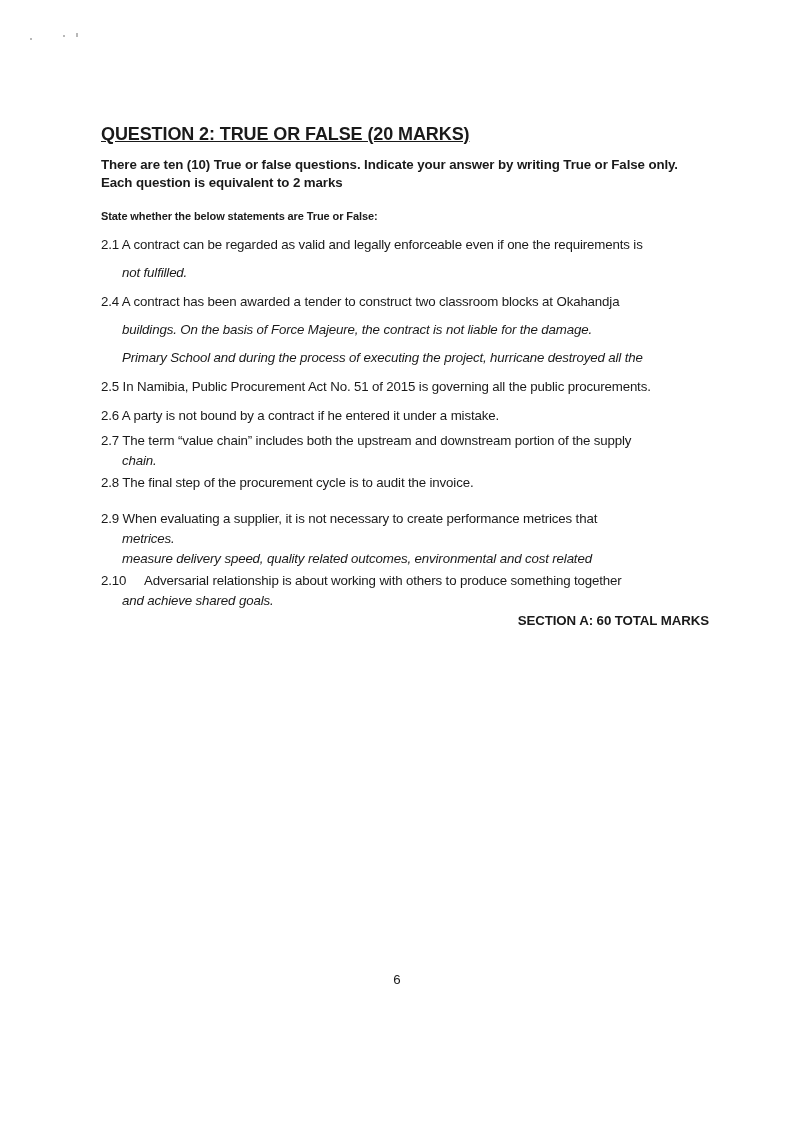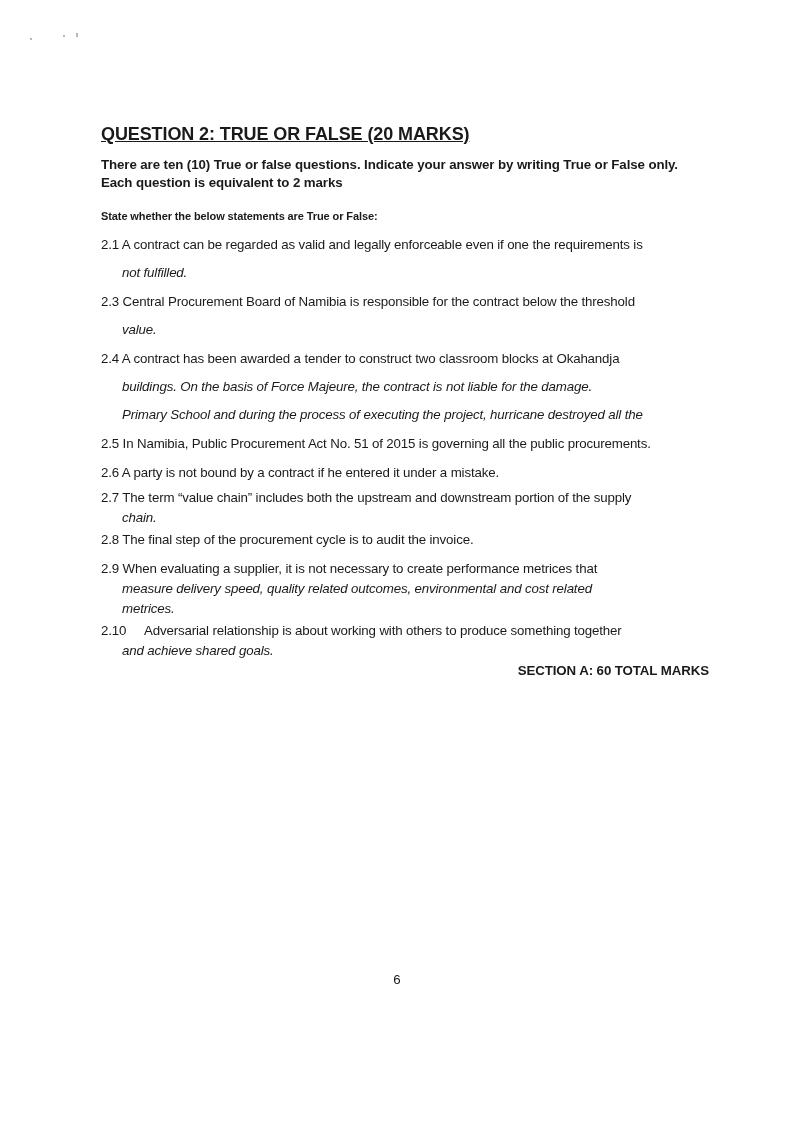--- a/index.html
+++ b/index.html
@@ -7,21 +7,21 @@
          font-family: "Liberation Sans", "DejaVu Sans", sans-serif; color: #1a1a1a; }
   .scan-speck { position: absolute; width: 2px; height: 2px; background: #b8b8b8; }
   .page { position: absolute; left: 101px; top: 124px; width: 608px; }
   .heading { font-weight: bold; font-size: 18px; text-decoration: underline; margin: 0 0 11px 0; letter-spacing: -0.1px; }
   .instr { font-weight: bold; font-size: 13.3px; line-height: 18px; margin: 0; letter-spacing: -0.1px; }
   .state { font-weight: bold; font-size: 11px; margin: 18px 0 9px 0; letter-spacing: -0.1px; }
   .q { font-size: 13.3px; position: relative; letter-spacing: -0.15px; }
   .q.spaced { line-height: 28px; margin-bottom: 1px; }
   .q.tight { line-height: 20px; margin-bottom: 2px; }
   .q .cont { padding-left: 21px; font-style: italic; }
-  .q.w { margin-top: 9px; }
+  .q.w { margin-top: 16px; }
   .section-total { font-weight: bold; font-size: 13.3px; text-align: right; margin-top: 2px; letter-spacing: -0.1px; }
   .page-number { position: absolute; left: 0; width: 794px; top: 972px; text-align: center; font-size: 13.3px; }
 </style>
 </head>
 <body>
 
 <div class="scan-speck" style="left:30px;top:38px;"></div>
 <div class="scan-speck" style="left:63px;top:35px;"></div>
 <div class="scan-speck" style="left:76px;top:33px;height:4px;"></div>
 
@@ -30,24 +30,20 @@
   <p class="instr">There are ten (10) True or false questions. Indicate your answer by writing True or False only.</p>
   <p class="instr">Each question is equivalent to 2 marks</p>
   <div class="state">State whether the below statements are True or False:</div>
 
   <div class="q spaced">
     <div class="just"><span>2.1</span> <span>A contract can be regarded as valid and legally enforceable even if one the requirements is</span></div>
     <div class="cont">not fulfilled.</div>
   </div>
 
 
-  <div class="q spaced">
-    <div><span>2.3</span> <span>Central Procurement Board of Namibia is responsible for the contract below the threshold</span></div>
-    <div class="cont">value.</div>
-  </div>
 
   <div class="q spaced">
     <div><span>2.4</span> <span>A contract has been awarded a tender to construct two classroom blocks at Okahandja</span></div>
     <div class="cont">buildings. On the basis of Force Majeure, the contract is not liable for the damage.</div>
     <div class="cont">Primary School and during the process of executing the project, hurricane destroyed all the</div>
   </div>
 
   <div class="q spaced">
     <div><span>2.5</span> <span>In Namibia, Public Procurement Act No. 51 of 2015 is governing all the public procurements.</span></div>
   </div>
@@ -60,22 +56,22 @@
     <div><span>2.7</span> <span>The term “value chain” includes both the upstream and downstream portion of the supply</span></div>
     <div class="cont">chain.</div>
   </div>
 
   <div class="q tight">
     <div><span>2.8</span> <span>The final step of the procurement cycle is to audit the invoice.</span></div>
   </div>
 
   <div class="q tight w">
     <div><span>2.9</span> <span>When evaluating a supplier, it is not necessary to create performance metrices that</span></div>
+    <div class="cont">metrices.</div>
     <div class="cont">measure delivery speed, quality related outcomes, environmental and cost related</div>
-    <div class="cont">metrices.</div>
   </div>
 
   <div class="q tight">
     <div><span>2.10</span>&nbsp;&nbsp;&nbsp;&nbsp;&nbsp;<span>Adversarial relationship is about working with others to produce something together</span></div>
     <div class="cont">and achieve shared goals.</div>
   </div>
 
   <div class="section-total">SECTION A: 60 TOTAL MARKS</div>
 </div>
 

